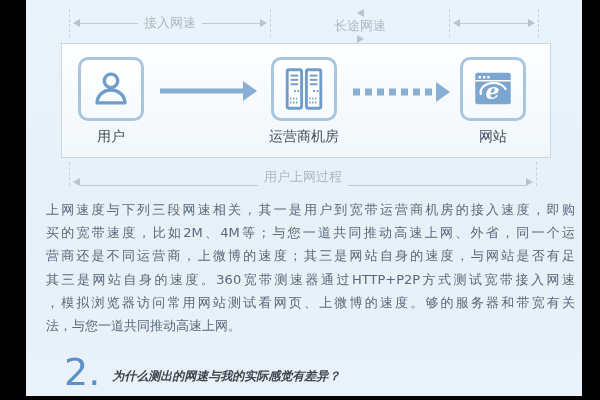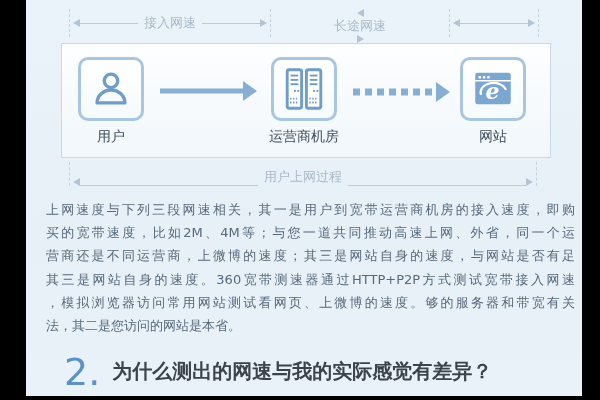--- a/index.html
+++ b/index.html
@@ -45,21 +45,21 @@
 
   
   .paragraph { position:absolute; left:20px; top:198px; width:529px; color:#57697c;
                font-size:13px; }
   .pline { height:23.2px; line-height:23.2px; white-space:nowrap; }
   .pline.jl { text-align:justify; text-align-last:justify; white-space:normal; overflow:hidden; }
 
   
   .question { position:absolute; left:38px; top:352px; display:flex; align-items:flex-end; }
   .qnum { color:#5b90c8; font-size:38px; line-height:40px; font-weight:normal; }
-  .qtext { color:#3c434b; font-size:20px; font-weight:bold; margin:0 0 7px 12px; white-space:nowrap; }
+  .qtext { color:#3c434b; font-size:12px; font-weight:bold; margin:0 0 7px 12px; white-space:nowrap;font-style:italic; }
 </style>
 </head>
 <body>
 
 <div class="stage">
   <div class="canvas">
 
     <div class="top-spans">
       <div class="seg seg1">
         <span class="tri tri-l"></span>
@@ -160,21 +160,21 @@
       <span class="hline"></span>
       <span class="tri tri-r"></span>
     </div>
 
     <div class="paragraph">
       <div class="pline jl">上网速度与下列三段网速相关，其一是用户到宽带运营商机房的接入速度，即购</div>
       <div class="pline jl">买的宽带速度，比如2M、4M等；与您一道共同推动高速上网、外省，同一个运</div>
       <div class="pline jl">营商还是不同运营商，上微博的速度；其三是网站自身的速度，与网站是否有足</div>
       <div class="pline jl">其三是网站自身的速度。360宽带测速器通过HTTP+P2P方式测试宽带接入网速</div>
       <div class="pline jl">，模拟浏览器访问常用网站测试看网页、上微博的速度。够的服务器和带宽有关</div>
-      <div class="pline">法，其二是您访问的网站是本省。</div>
+      <div class="pline">法，与您一道共同推动高速上网。</div>
     </div>
 
     <div class="question">
       <span class="qnum">2.</span>
       <span class="qtext">为什么测出的网速与我的实际感觉有差异？</span>
     </div>
 
   </div>
 </div>
 

